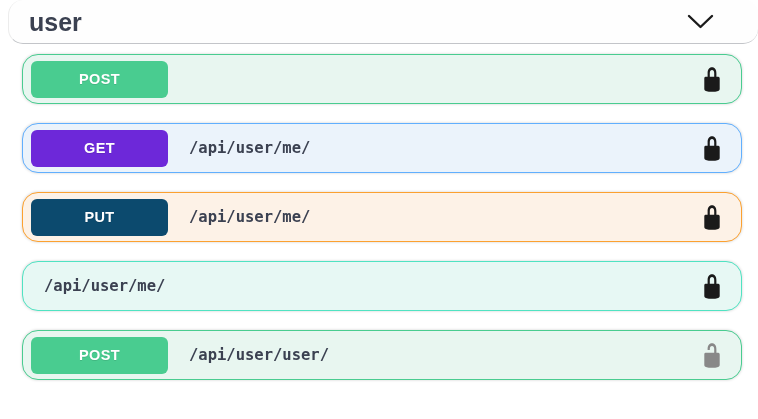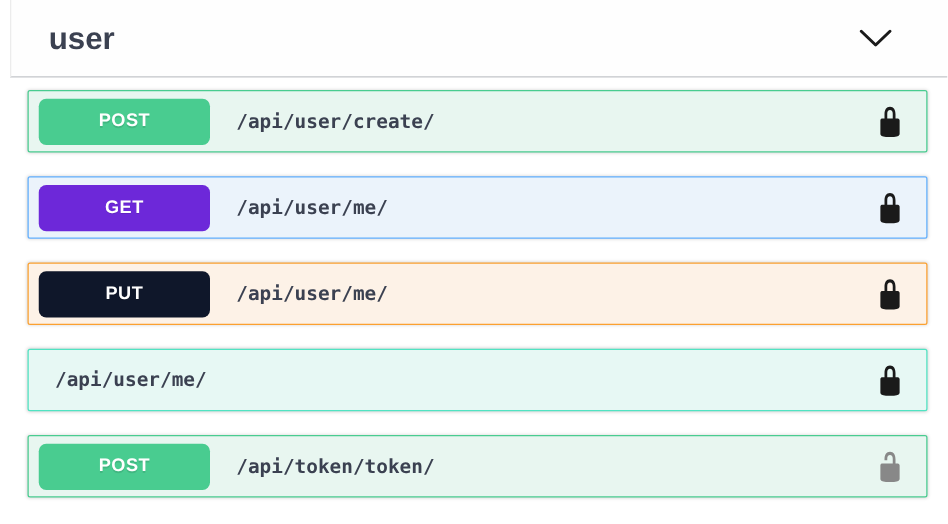--- a/index.html
+++ b/index.html
@@ -2,41 +2,41 @@
 <html><head>
 <meta charset="utf-8">
 <style>
   html,body{margin:0;padding:0;}
   body{
     width:758px;height:419px;background:#ffffff;
     font-family:"Liberation Sans",sans-serif;
     overflow:hidden;
   }
   .tag-header{
-    height:62px;margin-left:8px;box-sizing:border-box;
+    height:44px;margin-left:8px;box-sizing:border-box;
     border-left:1px solid #ececec;
     border-bottom:1px solid rgba(59,65,81,.3);
     display:flex;align-items:center;justify-content:space-between;
-    padding:0 40px 0 30px;
-    cursor:pointer;background:#fefefe;
+    padding:0 40px 0 20px;
+    cursor:pointer;background:#fefefe;border-radius:15px;
   }
   .tag-title{
     font-size:25px;font-weight:700;color:#3b4151;line-height:1;
     padding-top:2px;
   }
   .expand-btn{
     background:none;border:none;padding:4px;margin:0;cursor:pointer;
     display:flex;align-items:center;
   }
   .opblock-list{padding-top:10px;}
   .opblock{
     display:flex;align-items:center;
     height:50px;box-sizing:border-box;
     margin:0 16px 19px 22px;
-    border:1px solid;border-radius:2px;
+    border:1px solid;border-radius:16px;
     box-shadow:0 0 3px rgba(0,0,0,.19);
     cursor:pointer;
   }
   .method-badge{
     flex:0 0 137px;height:37px;margin-left:8px;border-radius:6px;
     display:flex;align-items:center;justify-content:center;
     color:#fff;font-weight:700;font-size:14.5px;letter-spacing:.4px;
     text-shadow:0 1px 0 rgba(0,0,0,.1);
     font-family:"Liberation Sans",sans-serif;
   }
@@ -60,60 +60,59 @@
     <svg width="27" height="16" viewBox="0 0 27 16">
       <polyline points="2,2 13.5,13 25,2" fill="none" stroke="#1b1b1b" stroke-width="2.4" stroke-linecap="round" stroke-linejoin="round"></polyline>
     </svg>
   </button>
 </div>
 
 <div class="opblock-list">
 
   <div class="opblock" style="background: rgb(232, 246, 240); border-color: rgb(73, 204, 144);">
     <span class="method-badge" style="background: rgb(73, 204, 144);">POST</span>
-    <span class="endpoint-path" style="color: rgb(59, 65, 81);">/api/user/create/</span>
     <button class="auth-btn">
       <svg class="lock-svg" width="22" height="27" viewBox="0 0 20 20" preserveAspectRatio="none">
           <path class="lock-path" d="M15.8 8H14V5.6C14 2.703 12.665 1 10 1 7.334 1 6 2.703 6 5.6V8H4c-.553 0-1 .646-1 1.199V17c0 .549.428 1.139.951 1.307l1.197.387C5.672 18.861 6.55 19 7.1 19h5.8c.549 0 1.428-.139 1.951-.307l1.196-.387c.524-.167.953-.757.953-1.306V9.199C17 8.646 16.352 8 15.8 8zM12 8H8V5.199C8 3.754 8.797 3 10 3c1.203 0 2 .754 2 2.199V8z" fill="#1a1a1a"></path>
         </svg>
     </button>
   </div>
 
   <div class="opblock" style="background: rgb(235, 243, 251); border-color: rgb(97, 175, 254);">
     <span class="method-badge" style="background: #6d28d9;">GET</span>
     <span class="endpoint-path" style="color: rgb(59, 65, 81);">/api/user/me/</span>
     <button class="auth-btn">
       <svg class="lock-svg" width="22" height="27" viewBox="0 0 20 20" preserveAspectRatio="none">
           <path class="lock-path" d="M15.8 8H14V5.6C14 2.703 12.665 1 10 1 7.334 1 6 2.703 6 5.6V8H4c-.553 0-1 .646-1 1.199V17c0 .549.428 1.139.951 1.307l1.197.387C5.672 18.861 6.55 19 7.1 19h5.8c.549 0 1.428-.139 1.951-.307l1.196-.387c.524-.167.953-.757.953-1.306V9.199C17 8.646 16.352 8 15.8 8zM12 8H8V5.199C8 3.754 8.797 3 10 3c1.203 0 2 .754 2 2.199V8z" fill="#1a1a1a"></path>
         </svg>
     </button>
   </div>
 
   <div class="opblock" style="background: rgb(253, 242, 231); border-color: rgb(252, 161, 48);">
-    <span class="method-badge" style="background: #0f172a;">PUT</span>
+    <span class="method-badge" style="background: #0c4a6e;">PUT</span>
     <span class="endpoint-path" style="color: rgb(59, 65, 81);">/api/user/me/</span>
     <button class="auth-btn">
       <svg class="lock-svg" width="22" height="27" viewBox="0 0 20 20" preserveAspectRatio="none">
           <path class="lock-path" d="M15.8 8H14V5.6C14 2.703 12.665 1 10 1 7.334 1 6 2.703 6 5.6V8H4c-.553 0-1 .646-1 1.199V17c0 .549.428 1.139.951 1.307l1.197.387C5.672 18.861 6.55 19 7.1 19h5.8c.549 0 1.428-.139 1.951-.307l1.196-.387c.524-.167.953-.757.953-1.306V9.199C17 8.646 16.352 8 15.8 8zM12 8H8V5.199C8 3.754 8.797 3 10 3c1.203 0 2 .754 2 2.199V8z" fill="#1a1a1a"></path>
         </svg>
     </button>
   </div>
 
   <div class="opblock" style="background: rgb(231, 248, 244); border-color: rgb(80, 227, 194);">
     <span class="endpoint-path" style="color: rgb(59, 65, 81);">/api/user/me/</span>
     <button class="auth-btn">
       <svg class="lock-svg" width="22" height="27" viewBox="0 0 20 20" preserveAspectRatio="none">
           <path class="lock-path" d="M15.8 8H14V5.6C14 2.703 12.665 1 10 1 7.334 1 6 2.703 6 5.6V8H4c-.553 0-1 .646-1 1.199V17c0 .549.428 1.139.951 1.307l1.197.387C5.672 18.861 6.55 19 7.1 19h5.8c.549 0 1.428-.139 1.951-.307l1.196-.387c.524-.167.953-.757.953-1.306V9.199C17 8.646 16.352 8 15.8 8zM12 8H8V5.199C8 3.754 8.797 3 10 3c1.203 0 2 .754 2 2.199V8z" fill="#1a1a1a"></path>
         </svg>
     </button>
   </div>
 
   <div class="opblock" style="background: rgb(232, 246, 240); border-color: rgb(73, 204, 144);">
     <span class="method-badge" style="background: rgb(73, 204, 144);">POST</span>
-    <span class="endpoint-path" style="color: rgb(59, 65, 81);">/api/token/token/</span>
+    <span class="endpoint-path" style="color: rgb(59, 65, 81);">/api/user/user/</span>
     <button class="auth-btn">
       <svg class="lock-svg" width="22" height="27" viewBox="0 0 20 20" preserveAspectRatio="none">
           <path class="lock-path" d="M15.8 8H14V5.6C14 2.703 12.665 1 10 1 7.334 1 6 2.703 6 5.6V6h2v-.801C8 3.754 8.797 3 10 3c1.203 0 2 .754 2 2.199V8H4c-.553 0-1 .646-1 1.199V17c0 .549.428 1.139.951 1.307l1.197.387C5.672 18.861 6.55 19 7.1 19h5.8c.549 0 1.428-.139 1.951-.307l1.196-.387c.524-.167.953-.757.953-1.306V9.199C17 8.646 16.352 8 15.8 8z" fill="#888888"></path>
         </svg>
     </button>
   </div>
 
 </div>
 
 </body></html>

